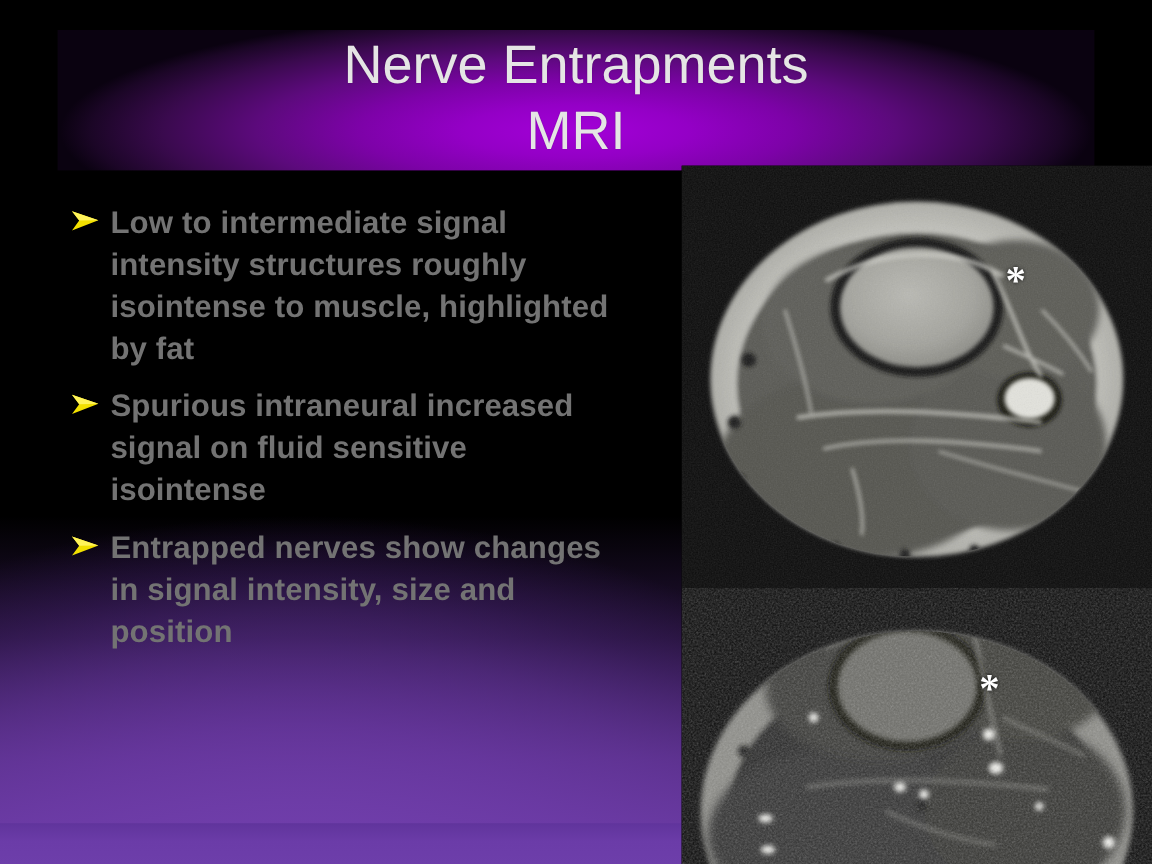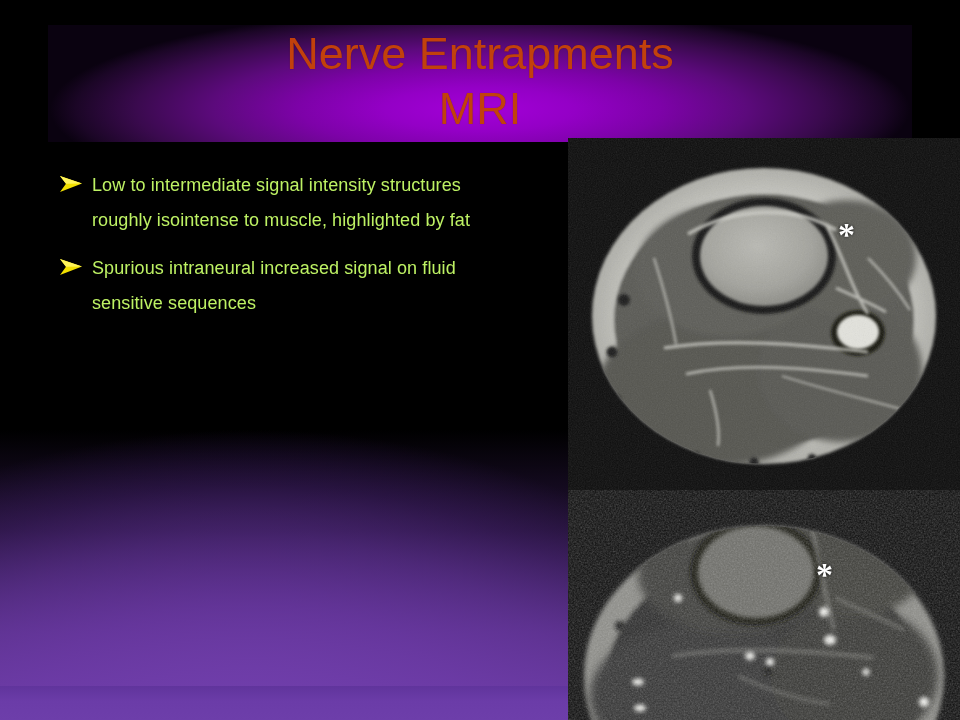--- a/index.html
+++ b/index.html
@@ -78,21 +78,21 @@
         #3a0a4e 80%,
         #1b0626 94%,
         #0a0210 100%);
   }
   .title-text {
     position: absolute;
     left: 48px;
     top: 26px;
     width: 864px;
     text-align: center;
-    color: #c2410c;
+    color: #e5e5e5;
     font-size: 45px;
     line-height: 55px;
     font-weight: normal;
     letter-spacing: 0px;
     white-space: pre-line;
     text-shadow: 0 0 1px rgba(0,0,0,0.35);
   }
 
   
   .body-list {
@@ -109,24 +109,24 @@
   .bullet-marker {
     position: absolute;
     left: 4px;
     top: 3px;
     width: 30px;
     height: 26px;
     display: block;
   }
   .bullet-text {
     display: block;
-    color: #bef264;
-    font-size: 18px;
+    color: #737373;
+    font-size: 26px;
     line-height: 35px;
-    font-weight: normal;
+    font-weight: bold;
     letter-spacing: 0.1px;
   }
 
   
   .mri-panel {
     position: absolute;
     left: 568px;
     top: 138px;
     width: 392px;
     height: 582px;
@@ -179,23 +179,32 @@
       <span class="bullet-text">Low to intermediate signal intensity structures roughly isointense to muscle, highlighted by fat</span>
     </div>
 
     <div class="bullet-row">
       <span class="bullet-marker">
         <svg viewBox="0 0 30 26" width="30" height="26" aria-hidden="true">
           <path d="M4 5 L26 12.5 L4 21 L10 12.8 Z" fill="#f2e000"></path>
           <path d="M4 5 L26 12.5 L10 12.8 Z" fill="#fff45a"></path>
         </svg>
       </span>
-      <span class="bullet-text">Spurious intraneural increased signal on fluid sensitive sequences</span>
-    </div>
-
+      <span class="bullet-text">Spurious intraneural increased signal on fluid sensitive isointense</span>
+    </div>
+
+    <div class="bullet-row">
+      <span class="bullet-marker">
+        <svg viewBox="0 0 30 26" width="30" height="26" aria-hidden="true">
+          <path d="M4 5 L26 12.5 L4 21 L10 12.8 Z" fill="#f2e000"></path>
+          <path d="M4 5 L26 12.5 L10 12.8 Z" fill="#fff45a"></path>
+        </svg>
+      </span>
+      <span class="bullet-text">Entrapped nerves show changes in signal intensity, size and position</span>
+    </div>
 
 
   </div>
 
   <div class="mri-panel">
 
     <div class="mri-img mri-top">
       <svg width="392" height="352" viewBox="0 0 392 352" aria-hidden="true">
         <defs>
           <filter id="noiseTop">

